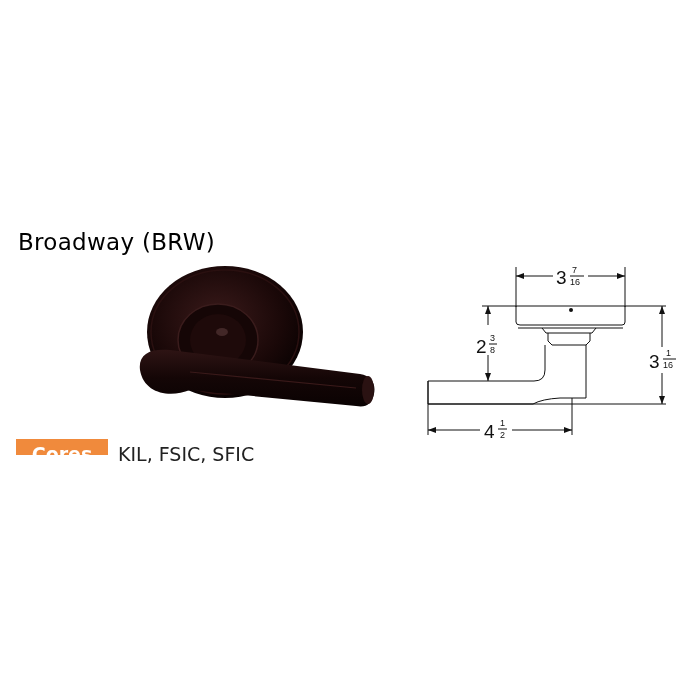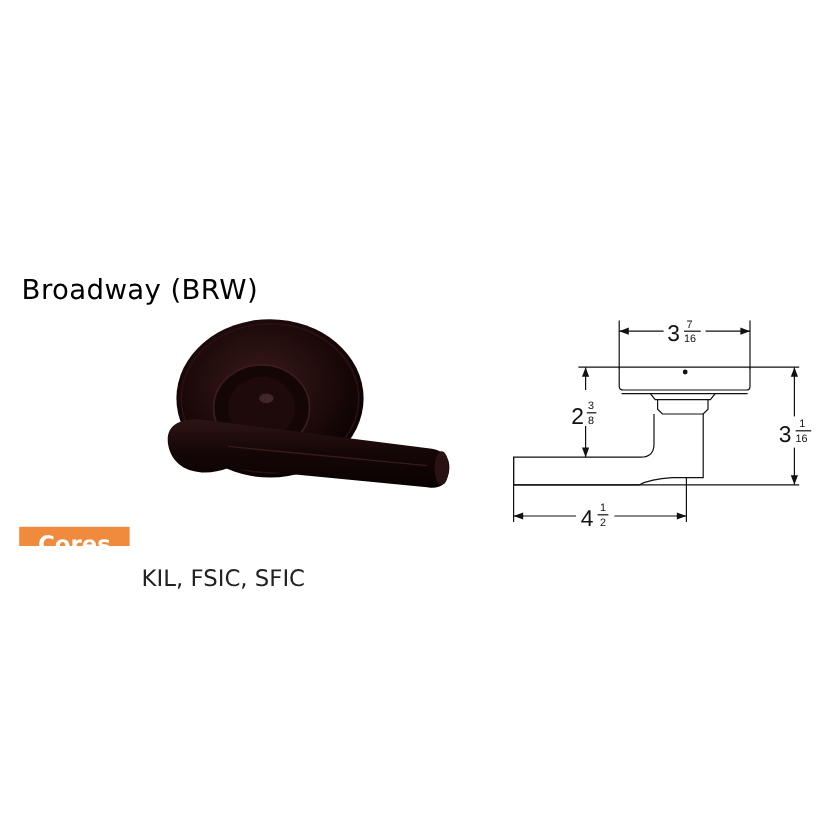--- a/index.html
+++ b/index.html
@@ -1,19 +1,19 @@
 <!DOCTYPE html>
 <html><head>
 <meta charset="utf-8">
 <style>
   html,body{margin:0;padding:0;background:#fff;}
   body{width:700px;height:700px;position:relative;overflow:hidden;font-family:"Liberation Sans",sans-serif;}
   .title{position:absolute;left:18px;top:229px;font-size:23px;color:#000000;letter-spacing:0.3px;font-family:"DejaVu Sans",sans-serif;}
   .badge{position:absolute;left:16px;top:439px;width:92px;height:16px;background:#f08a3c;color:#fff;font-weight:bold;font-size:19px;line-height:30px;text-align:center;font-family:"DejaVu Sans",sans-serif;}
-  .cores-list{position:absolute;left:118px;top:443px;font-size:19px;color:#222;font-family:"DejaVu Sans",sans-serif;margin-top:28px;}
+  .cores-list{position:absolute;left:118px;top:443px;font-size:19px;color:#222;font-family:"DejaVu Sans",sans-serif;}
   .photo{position:absolute;left:130px;top:262px;}
   .drawing{position:absolute;left:420px;top:255px;}
   .dim{font-family:"Liberation Sans",sans-serif;fill:#111;}
 </style>
 </head>
 <body>
 
 <div class="title">Broadway (BRW)</div>
 
 <div class="photo">

